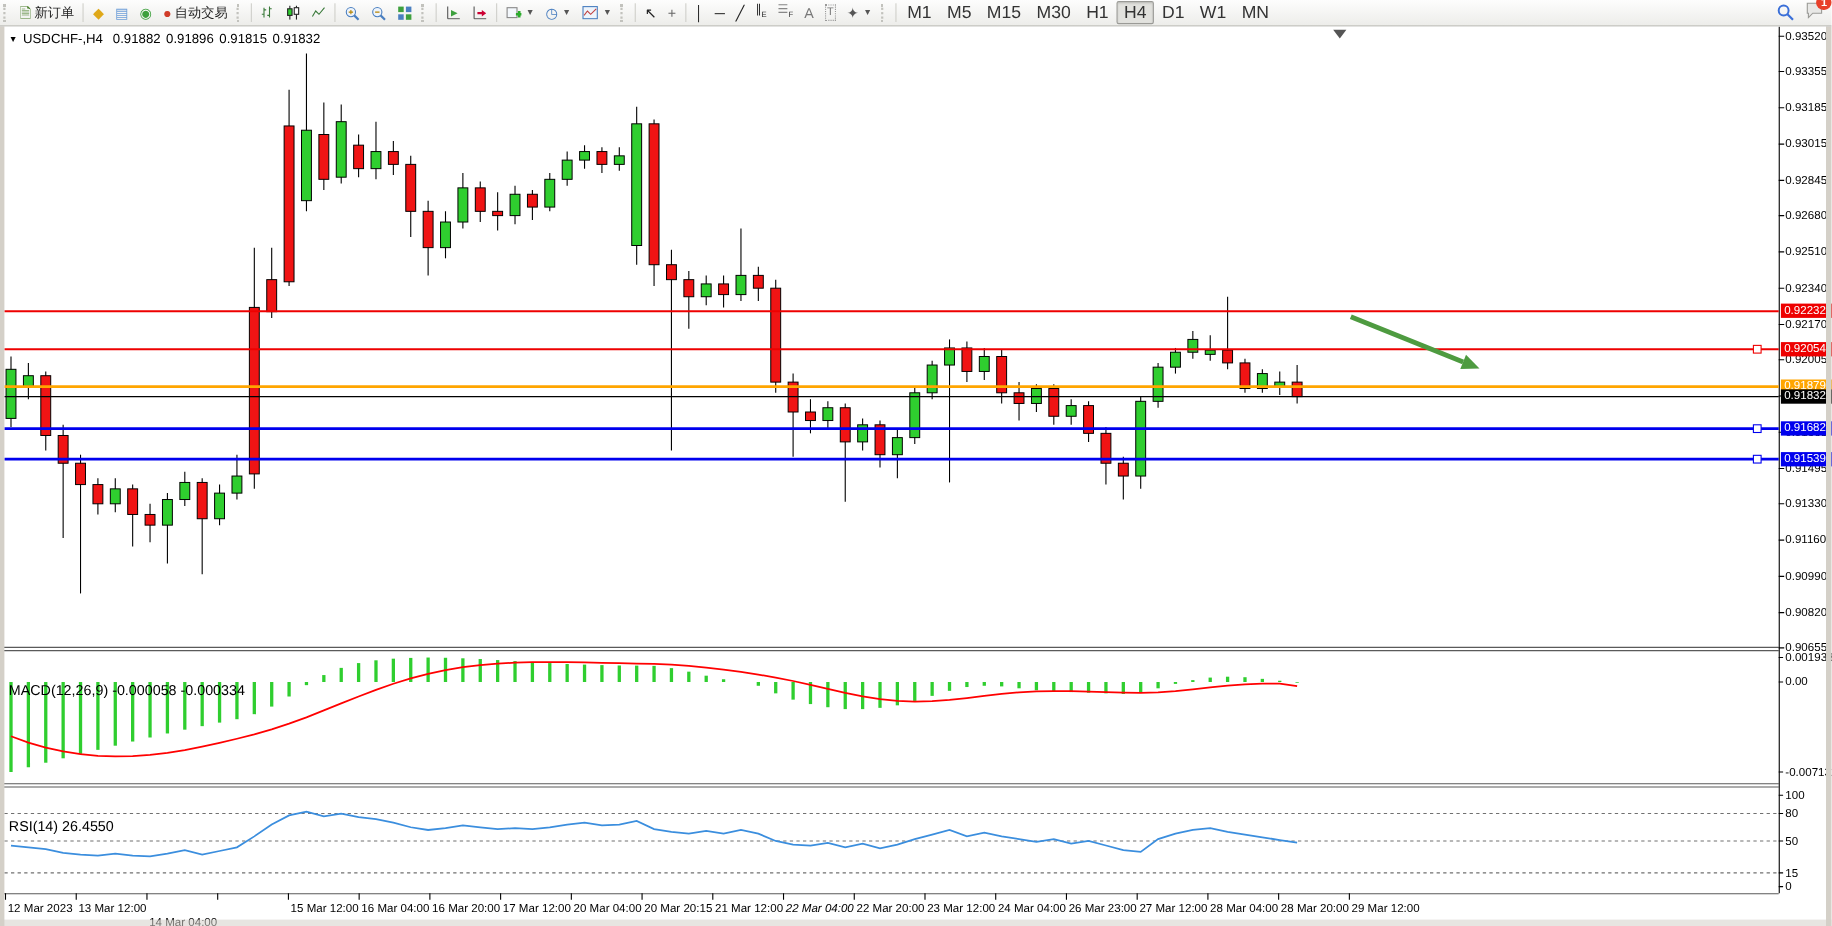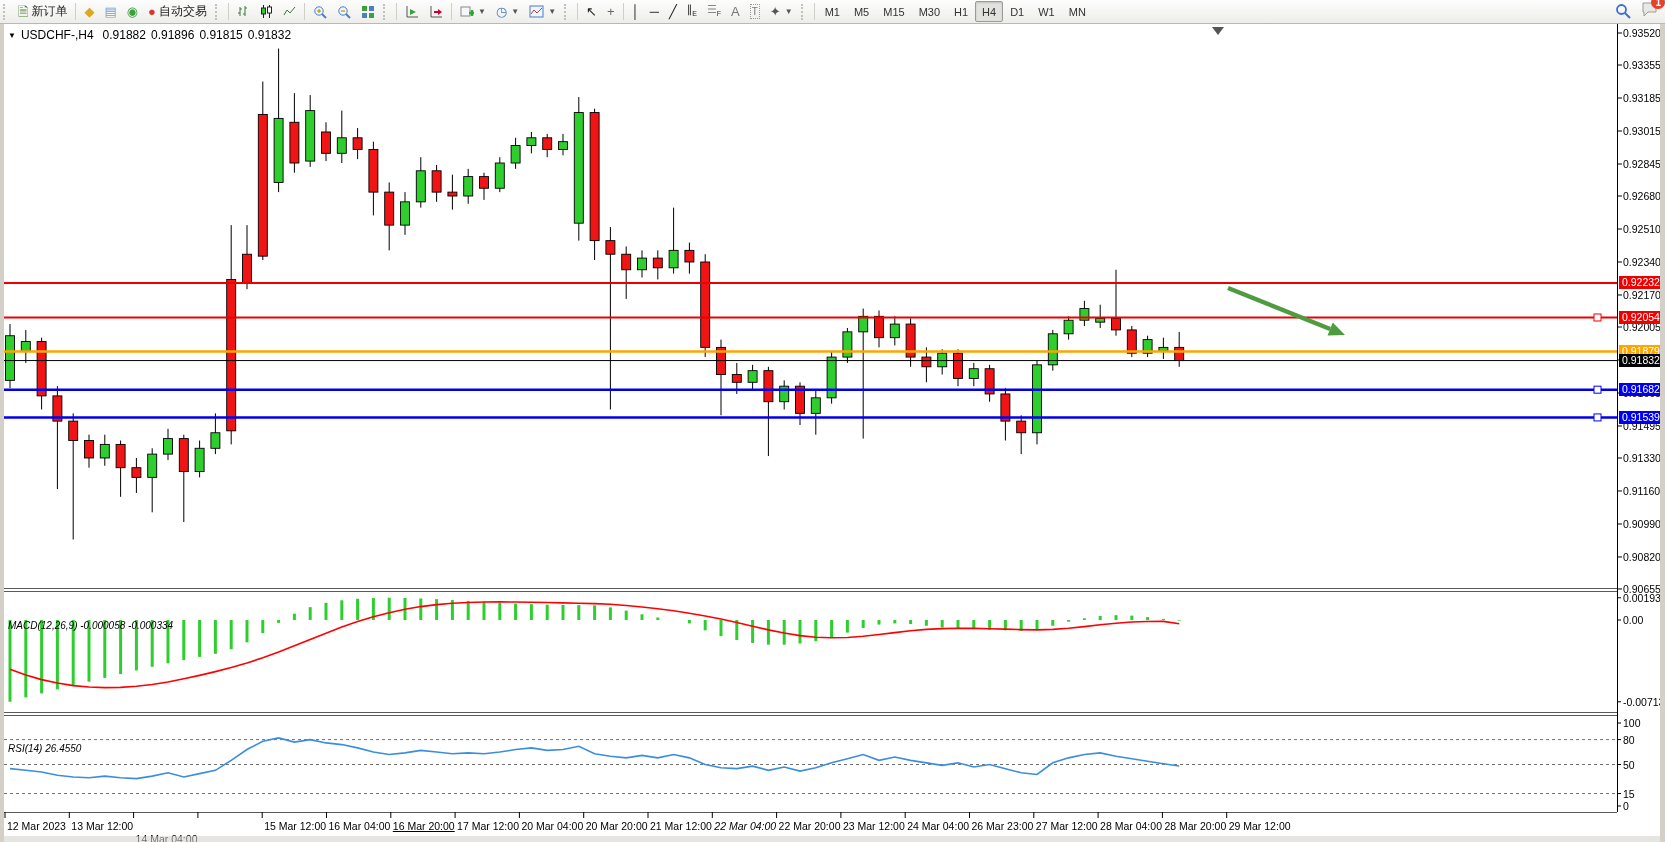--- a/index.html
+++ b/index.html
@@ -6,33 +6,33 @@
     font-family:"Liberation Sans",sans-serif;background:#fff;}
   
   #toolbar{position:absolute;left:0;top:0;width:1665px;height:23px;
     background:linear-gradient(#fdfdfd,#ededea);border-bottom:1px solid #b9b9b4;
     display:flex;align-items:center;font-size:12px;color:#222;z-index:50;}
   .grip{width:5px;height:16px;margin:0 3px;border-left:2px dotted #c2c2bd;}
   .sep{width:1px;height:17px;background:#cfcfca;margin:0 3px;}
   .btn{height:19px;display:flex;align-items:center;gap:3px;padding:0 4px;
     border:1px solid transparent;border-radius:2px;cursor:default;white-space:nowrap;}
   .btn.active{background:#e2e2de;border:1px solid #9a9a96;box-shadow:inset 0 1px 2px rgba(0,0,0,.15);}
-  .tfbtn{font-size:11px;color:#333;padding:0 6px;}
+  .tfbtn{font-size:16px;color:#333;padding:0 6px;}
   .ic{font-size:13px;line-height:13px;display:inline-block;}
   .dd{font-size:8px;color:#555;margin-left:1px;}
   #tb-right{position:absolute;right:6px;top:1px;display:flex;align-items:center;gap:10px;}
   #chat-badge{position:absolute;right:-6px;top:-5px;background:#e8402a;color:#fff;
     border-radius:8px;font-size:10px;font-weight:bold;padding:0 4px;line-height:13px;}
   
   #chart-area{position:absolute;left:0;top:24px;width:1665px;height:818px;background:#fff;}
   #gfx{position:absolute;left:0;top:0;}
   #overlay{position:absolute;left:0;top:0;width:1665px;height:818px;pointer-events:none;}
   #chart-title{position:absolute;left:8px;top:4px;font-size:12px;color:#000;display:flex;gap:5px;align-items:center;}
   #chart-title .tri{font-size:8px;}
-  .panel-label{position:absolute;left:8px;font-size:10px;color:#000;font-style:italic;}
+  .panel-label{position:absolute;left:8px;font-size:13px;color:#000;}
   .ax-label{position:absolute;left:1623px;font-size:10.5px;color:#000;width:44px;}
   .badge{position:absolute;left:1619px;width:47px;height:13px;font-size:10.5px;
     color:#fff;line-height:13px;padding-left:3px;}
   .time-label{position:absolute;top:796px;font-size:10.5px;color:#000;white-space:nowrap;}
   .edge{position:absolute;background:#d4d0c8;}
 </style>
 </head>
 <body>
 
 <div id="toolbar">
@@ -554,24 +554,24 @@
         <div class="badge" style="top: 359.182px; background: rgb(0, 0, 238);">0.91682</div>
         <div class="badge" style="top: 386.933px; background: rgb(0, 0, 238);">0.91539</div>
       </div>
     <div id="time-axis">
         <div class="time-label" style="left: 7px;">12 Mar 2023</div>
         <div class="time-label" style="left: 71.3px;">13 Mar 12:00</div>
         <div class="time-label" style="left: 135.6px; margin-top: 13px;">14 Mar 04:00</div>
         <div class="time-label" style="left: 199.9px; margin-top: 40px;">14 Mar 20:00</div>
         <div class="time-label" style="left: 264.2px;">15 Mar 12:00</div>
         <div class="time-label" style="left: 328.5px;">16 Mar 04:00</div>
-        <div class="time-label" style="left: 392.8px; text-decoration: underline;">16 Mar 20:00</div>
+        <div class="time-label" style="left: 392.8px;">16 Mar 20:00</div>
         <div class="time-label" style="left: 457.1px;">17 Mar 12:00</div>
         <div class="time-label" style="left: 521.4px;">20 Mar 04:00</div>
-        <div class="time-label" style="left: 585.7px;">20 Mar 20:00</div>
+        <div class="time-label" style="left: 585.7px;">20 Mar 20:15</div>
         <div class="time-label" style="left: 650px;">21 Mar 12:00</div>
         <div class="time-label" style="left: 714.3px; font-style: italic;">22 Mar 04:00</div>
         <div class="time-label" style="left: 778.6px;">22 Mar 20:00</div>
         <div class="time-label" style="left: 842.9px;">23 Mar 12:00</div>
         <div class="time-label" style="left: 907.2px;">24 Mar 04:00</div>
         <div class="time-label" style="left: 971.5px;">26 Mar 23:00</div>
         <div class="time-label" style="left: 1035.8px;">27 Mar 12:00</div>
         <div class="time-label" style="left: 1100.1px;">28 Mar 04:00</div>
         <div class="time-label" style="left: 1164.4px;">28 Mar 20:00</div>
         <div class="time-label" style="left: 1228.7px;">29 Mar 12:00</div>

